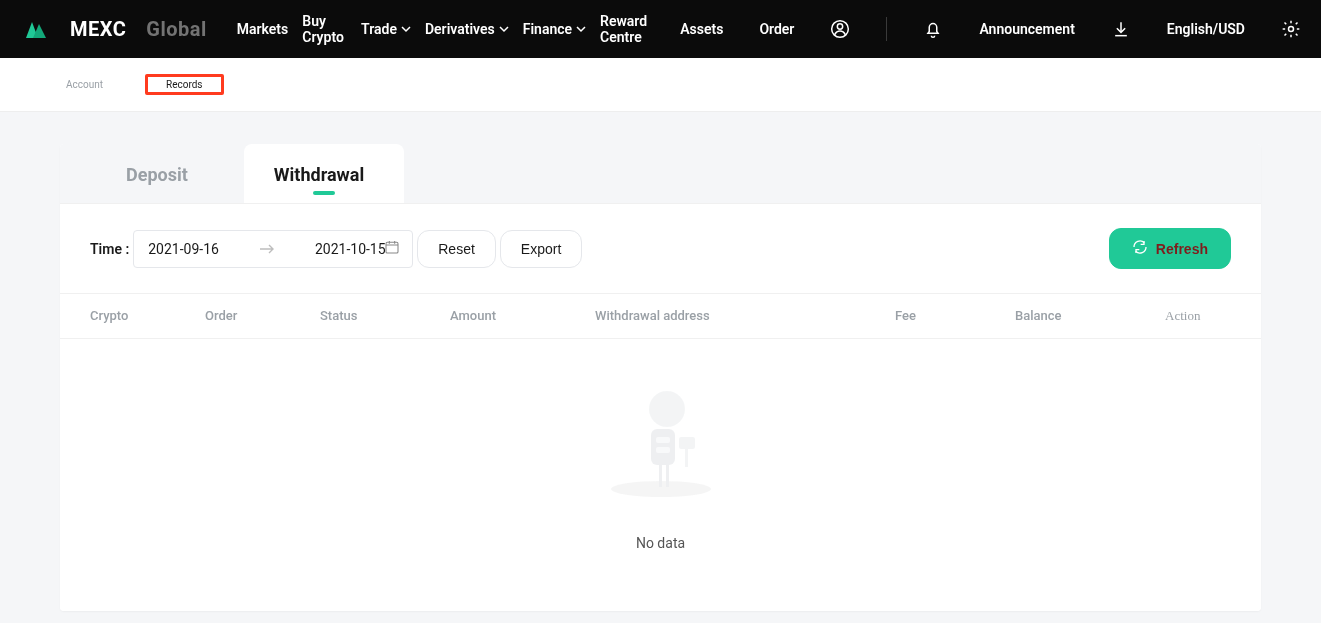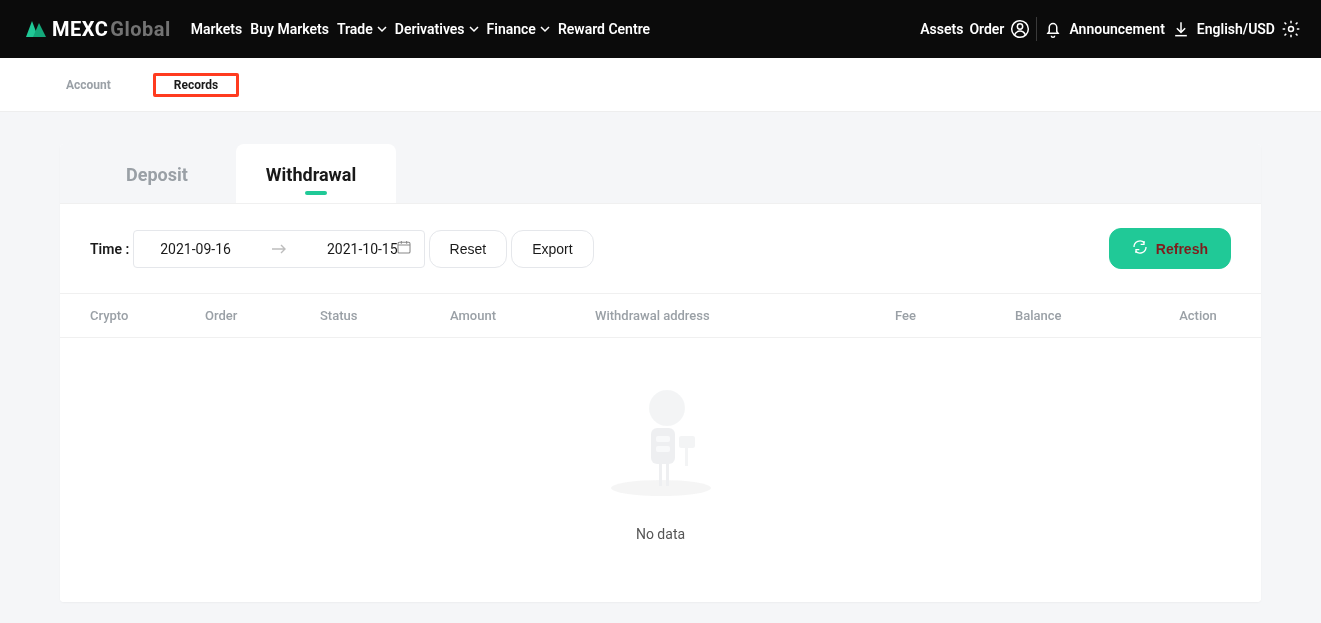--- a/index.html
+++ b/index.html
@@ -15,64 +15,64 @@
     display: flex;
     align-items: center;
     background: #0b0b0b;
     color: #fff;
     height: 58px;
     padding: 0 20px;
     gap: 20px;
   }
   .logo {
     display: flex;
-    align-items: flex-start;
-    gap: 2px;
+    align-items: center;
+    gap: 20px;
     font-weight: 700;
     font-size: 20px;
     letter-spacing: 0.5px;
   }
   .logo-mark svg { display:block; }
   .logo-text { color: #fff; }
   .logo-global { color: #737373; font-weight: 700; }
-  .nav-links { display:flex; gap: 8px; align-items:center; margin-left: 0; }
+  .nav-links { display:flex; gap: 14px; align-items:center; margin-left: 10px; }
   .nav-link { color:#fff; font-size:14px; font-weight:600; cursor:pointer; display:flex; align-items:center; gap:4px; }
   .nav-link .chev { display:inline-flex; }
-  .nav-right { margin-left:auto; display:flex; align-items:center; gap:6px; }
+  .nav-right { margin-left:auto; display:flex; align-items:center; gap:36px; }
   .nav-icon { width:20px; height:20px; display:inline-flex; align-items:center; justify-content:center; cursor:pointer; }
   .nav-icon svg { stroke:#fff; }
   .nav-divider { width:1px; height:24px; background:#3a3a3a; }
   .nav-right .nav-link { font-weight:600; }
 
   
   .section-tabs {
     display:flex;
     align-items:center;
     gap:36px;
     background:#fff;
     padding: 0 60px;
     height:54px;
     border-bottom:1px solid #eee;
   }
-  .section-tab { font-size:12px; color:#9aa0a6; cursor:pointer; font-weight:700; padding:4px 6px; }
+  .section-tab { font-size:10px; color:#9aa0a6; cursor:pointer; font-weight:400; padding:4px 6px; }
   .section-tab.active { color:#1a1a1a; }
   .records-highlight { border:3px solid #ff3b1f; padding:2px 18px; border-radius:2px; }
   .section-tabs-wrap { background:#fff; }
 
   
   .container { padding: 32px 60px; }
   .card {
     background:#fff;
     border-radius:4px;
     box-shadow: 0 1px 2px rgba(0,0,0,0.04);
   }
   .card-tabs {
     display:flex;
     align-items:flex-end;
-    gap:8px;
+    gap:16px;
     padding: 0 36px;
     border-bottom:1px solid #f0f0f0;
     background:#f5f6f8;
     border-top-left-radius:4px;
     border-top-right-radius:4px;
   }
   .card-tab {
     font-size:18px;
     font-weight:700;
     color:#9aa0a6;
@@ -102,21 +102,21 @@
     padding: 24px 30px;
     background:#fff;
   }
   .filters .label { font-size:14px; font-weight:600; color:#1a1a1a; }
   .date-range {
     display:flex;
     align-items:center;
     gap:40px;
     border:1px solid #e5e7eb;
     border-radius:4px;
-    padding:10px 26px;
+    padding:10px 14px;
     font-size:14px;
     color:#1a1a1a;
     min-width:280px;
     position:relative;
     cursor:pointer;
   }
   .date-range .arrow { color:#bdbdbd; }
   .date-range .cal { position:absolute; right:12px; color:#888; }
   .btn {
     border:1px solid #e5e7eb;
@@ -142,29 +142,29 @@
   
   .table-head {
     display:grid;
     grid-template-columns: 115px 115px 130px 145px 300px 120px 150px 1fr;
     padding: 14px 30px;
     border-top:1px solid #f0f0f0;
     border-bottom:1px solid #f0f0f0;
     background:#fff;
   }
   .th { font-size:13px; color:#9aa0a6; font-weight:500; }
-  .th.right { text-align:center; }
+  .th.right { text-align:left;font-family:Liberation Serif, serif; }
 
   .empty {
     display:flex;
     flex-direction:column;
     align-items:center;
     justify-content:center;
     padding: 50px 0 60px 0;
-    gap:28px;
+    gap:36px;
     background:#fff;
     border-bottom-left-radius:4px;
     border-bottom-right-radius:4px;
   }
   .empty-ill svg { display:block; opacity:0.6; }
   .empty-text { font-size:14px; color:#555; }
 </style>
 </head>
 <body>
 
@@ -178,21 +178,21 @@
     </span>
     <span class="logo-text">MEXC</span>
     <span class="logo-global">Global</span>
   </div>
 
   <div class="nav-links">
     <span class="nav-link">
         <span>Markets</span>
       </span>
     <span class="nav-link">
-        <span>Buy Markets</span>
+        <span>Buy Crypto</span>
       </span>
     <span class="nav-link">
       <span>Trade</span>
       <span class="chev">
           <svg width="10" height="10" viewBox="0 0 10 10">
             <path d="M1 3 L5 7 L9 3" stroke="#fff" stroke-width="1.5" fill="none"></path>
           </svg>
         </span>
     </span>
     <span class="nav-link">

